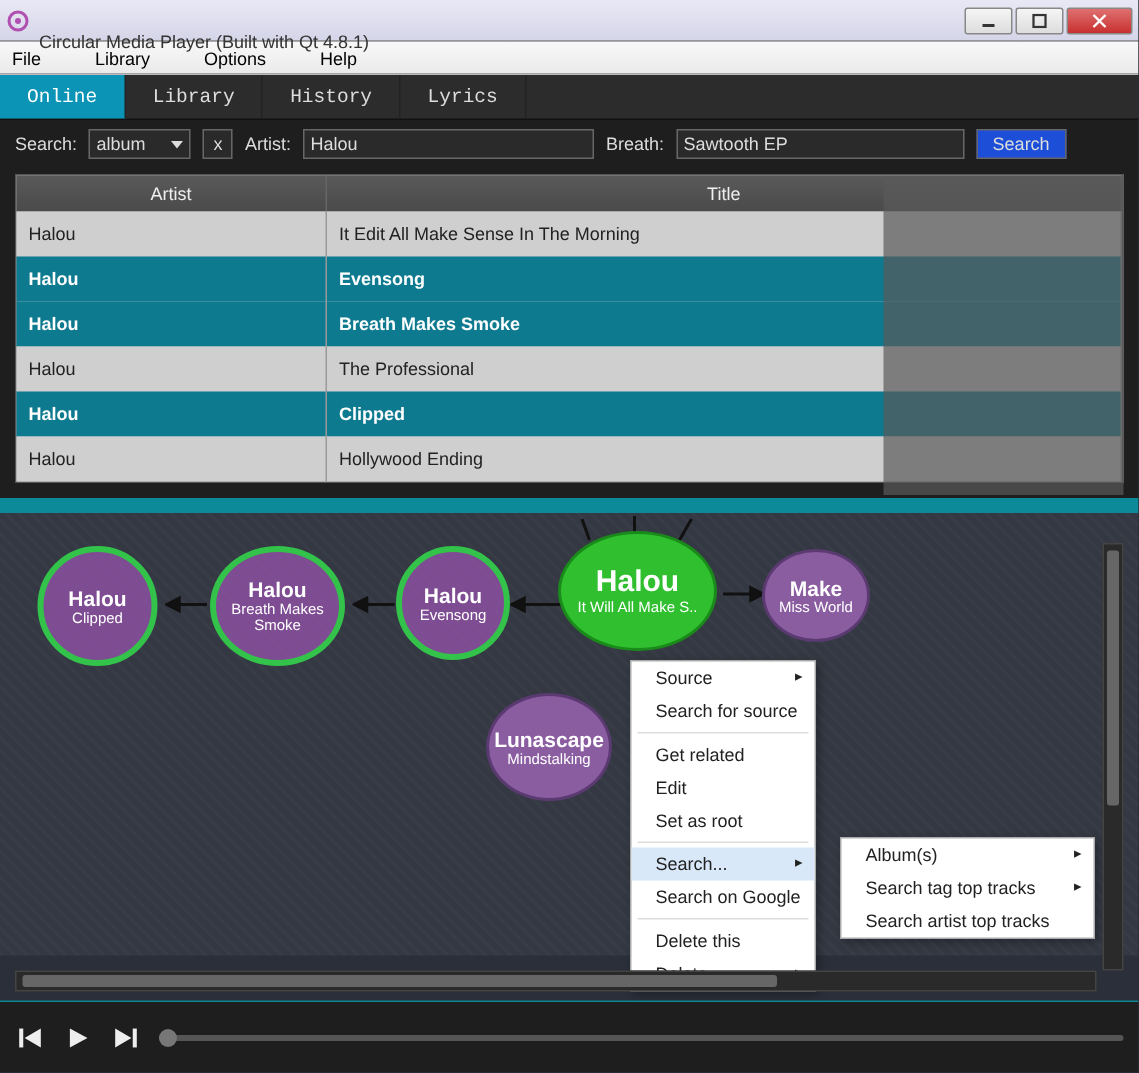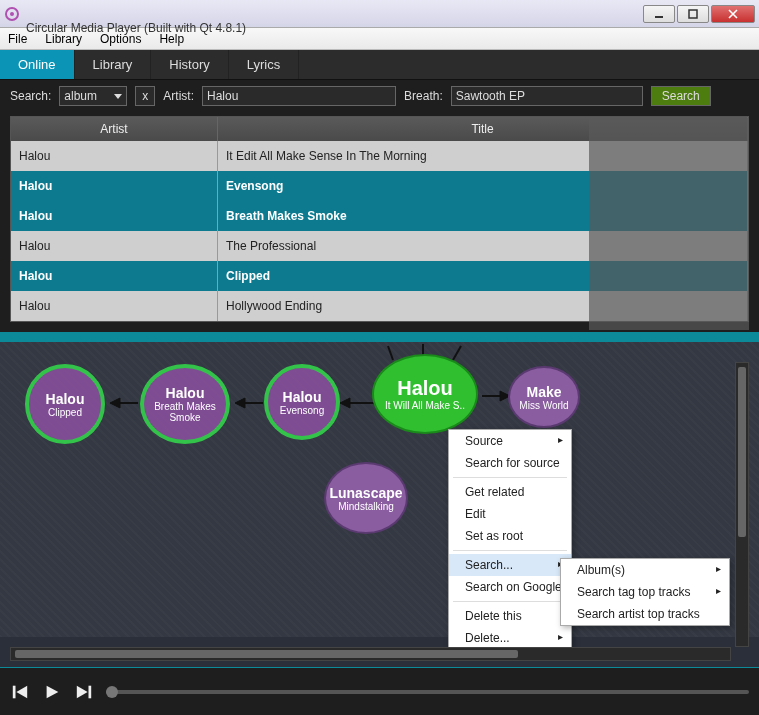--- a/index.html
+++ b/index.html
@@ -6,36 +6,36 @@
 body { width: 759px; height: 715px; background: #2a2f3a; overflow: hidden; position: relative; }
 
 .titlebar { height: 28px; background: linear-gradient(#e8e8f5, #d5d5e8); display: flex; align-items: center; padding: 0 4px; border-bottom: 1px solid #aaa; }
 .titlebar-icon { width: 16px; height: 16px; margin-right: 6px; }
 .titlebar-text { flex: 1; font-size: 12px; color: #333; margin-top: 28px; }
 .winbtns { display: flex; gap: 2px; }
 .winbtn { width: 32px; height: 18px; border: 1px solid #888; background: linear-gradient(#f5f5f5,#ddd); border-radius: 2px; display: flex; align-items: center; justify-content: center; font-size: 10px; cursor: pointer; }
 .winbtn.close { background: linear-gradient(#e07070,#c83030); color: #fff; width: 44px; }
 .winbtn svg { width: 10px; height: 10px; }
 
-.menubar { height: 22px; background: linear-gradient(#f8f8f8,#eaeaea); display: flex; align-items: center; padding: 0 8px; gap: 18px; border-bottom: 1px solid #bbb; font-size: 12px; }
+.menubar { height: 22px; background: linear-gradient(#f8f8f8,#eaeaea); display: flex; align-items: center; padding: 0 8px; gap: 36px; border-bottom: 1px solid #bbb; font-size: 12px; }
 .menubar span { cursor: pointer; }
 
 .tabbar { height: 30px; background: #2c2c2c; display: flex; align-items: center; border-bottom: 1px solid #111; }
-.tab { padding: 0 18px; height: 100%; display: flex; align-items: center; color: #ddd; font-size: 13px; cursor: pointer; border-right: 1px solid #222; }
+.tab { padding: 0 18px; height: 100%; display: flex; align-items: center; color: #ddd; font-size: 13px; cursor: pointer; border-right: 1px solid #222; font-family: Liberation Mono, monospace; }
 .tab.active { background: #0b94b5; color: #fff; }
 
 .searchrow { height: 32px; background: #1e1e1e; display: flex; align-items: center; padding: 0 10px; gap: 8px; color: #ddd; font-size: 12px; }
 .searchrow label { white-space: nowrap; }
 .select { display: inline-flex; align-items: center; border: 1px solid #666; background: #2a2a2a; height: 20px; padding: 0 4px; color: #ddd; min-width: 68px; cursor: pointer; position: relative; }
 .select::after { content: ""; position: absolute; right: 4px; border-left: 4px solid transparent; border-right: 4px solid transparent; border-top: 5px solid #ddd; }
 .sqbtn { width: 20px; height: 20px; border: 1px solid #666; background: #2a2a2a; color: #ddd; display: flex; align-items: center; justify-content: center; cursor: pointer; font-size: 12px; }
 .txt { border: 1px solid #666; background: #2a2a2a; height: 20px; color: #ddd; padding: 0 4px; font-size: 12px; }
 .txt.artist { width: 194px; }
 .txt.album { width: 192px; }
-.btn { border: 1px solid #666; background: #4d7c0f; color: #ddd; height: 20px; padding: 0 10px; font-size: 12px; cursor: pointer; }
+.btn { border: 1px solid #666; background: #1d4ed8; color: #ddd; height: 20px; padding: 0 10px; font-size: 12px; cursor: pointer; }
 
 .tablewrap { padding: 4px 10px 10px; background: #1e1e1e; }
 .table { border: 1px solid #555; background: #c8c8c8; }
 .thead { display: flex; background: linear-gradient(#5a5a5a,#4a4a4a); height: 24px; }
 .th { color: #eee; font-size: 12px; display: flex; align-items: center; justify-content: center; border-right: 1px solid #666; }
 .th.artist { width: 207px; } .th.title { flex: 1; }
 .tbody { }
 .tr { display: flex; height: 30px; align-items: center; font-size: 12px; }
 .tr .td { padding: 0 8px; border-right: 1px solid #999; height: 100%; display: flex; align-items: center; }
 .td.artist { width: 207px; } .td.title { flex: 1; }
@@ -201,21 +201,21 @@
   </div>
   <div class="node circle-purple" style="left:508px; top:24px; width:72px; height:62px;">
     <div class="a">Make</div>
     <div class="t">Miss World</div>
   </div>
   <div class="node circle-purple" style="left:324px; top:120px; width:84px; height:72px;">
     <div class="a">Lunascape</div>
     <div class="t">Mindstalking</div>
   </div>
 
-  <div class="ctxmenu" id="ctx" style="left:420px; top:87px; width:124px;margin-left:28px;">
+  <div class="ctxmenu" id="ctx" style="left:420px; top:98px; width:124px;">
       <div class="mi sub">Source</div>
       <div class="mi">Search for source</div>
       <hr>
       <div class="mi">Get related</div>
       <div class="mi">Edit</div>
       <div class="mi">Set as root</div>
       <hr>
       <div class="mi sub hl">Search...</div>
       <div class="mi">Search on Google</div>
       <hr>

